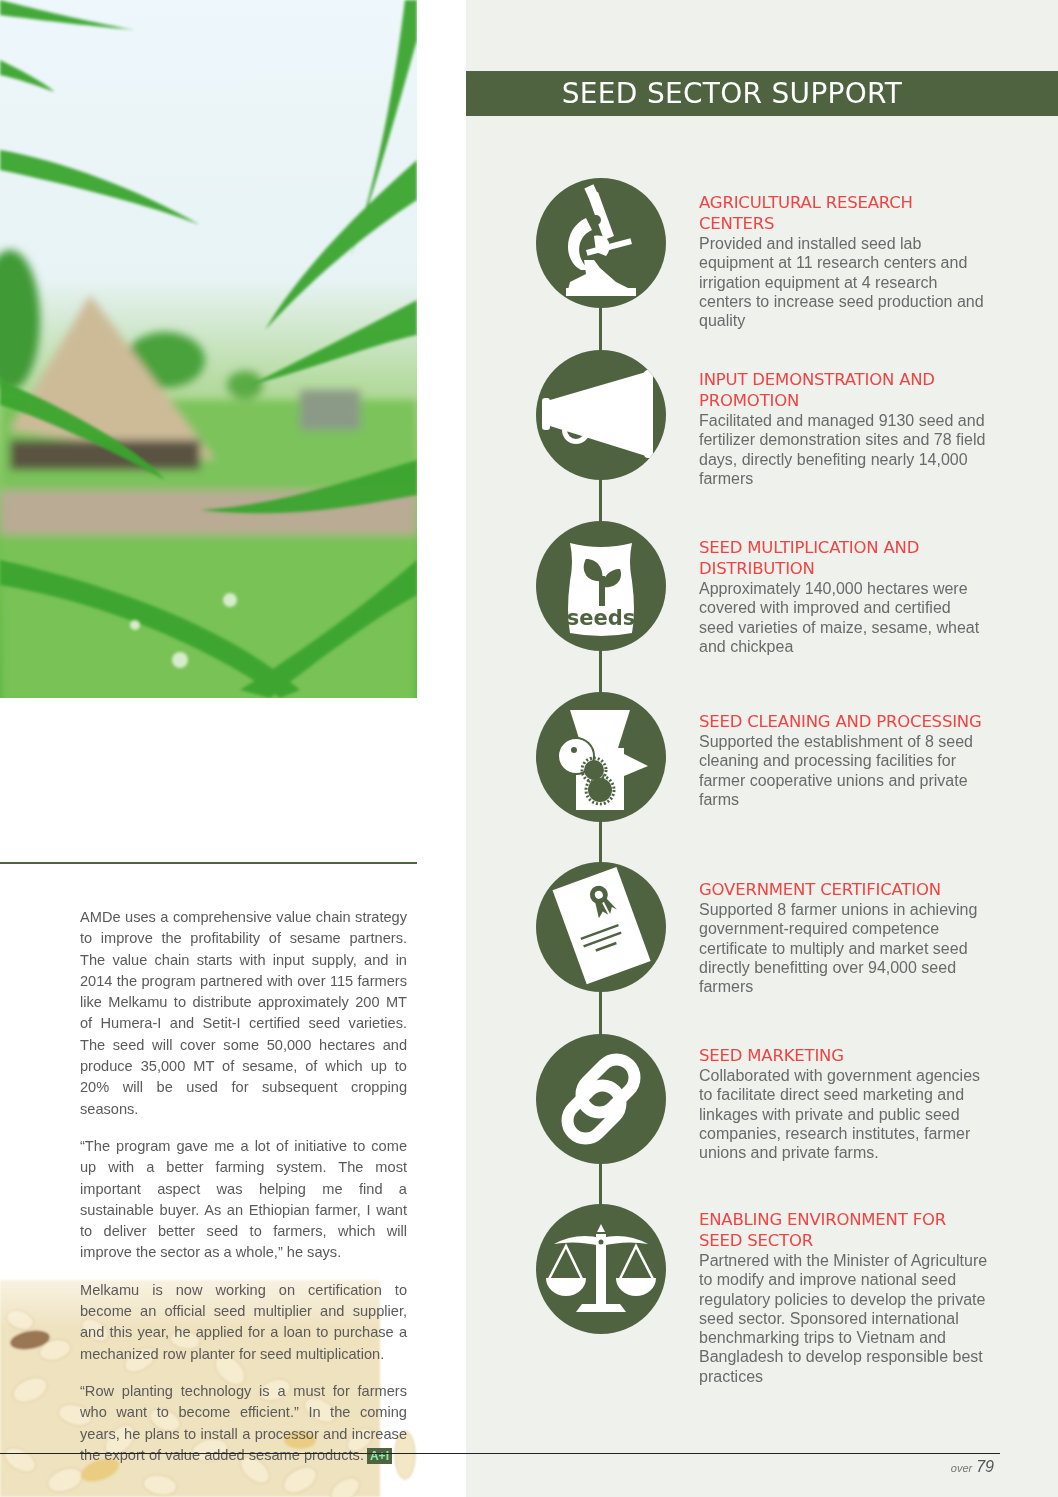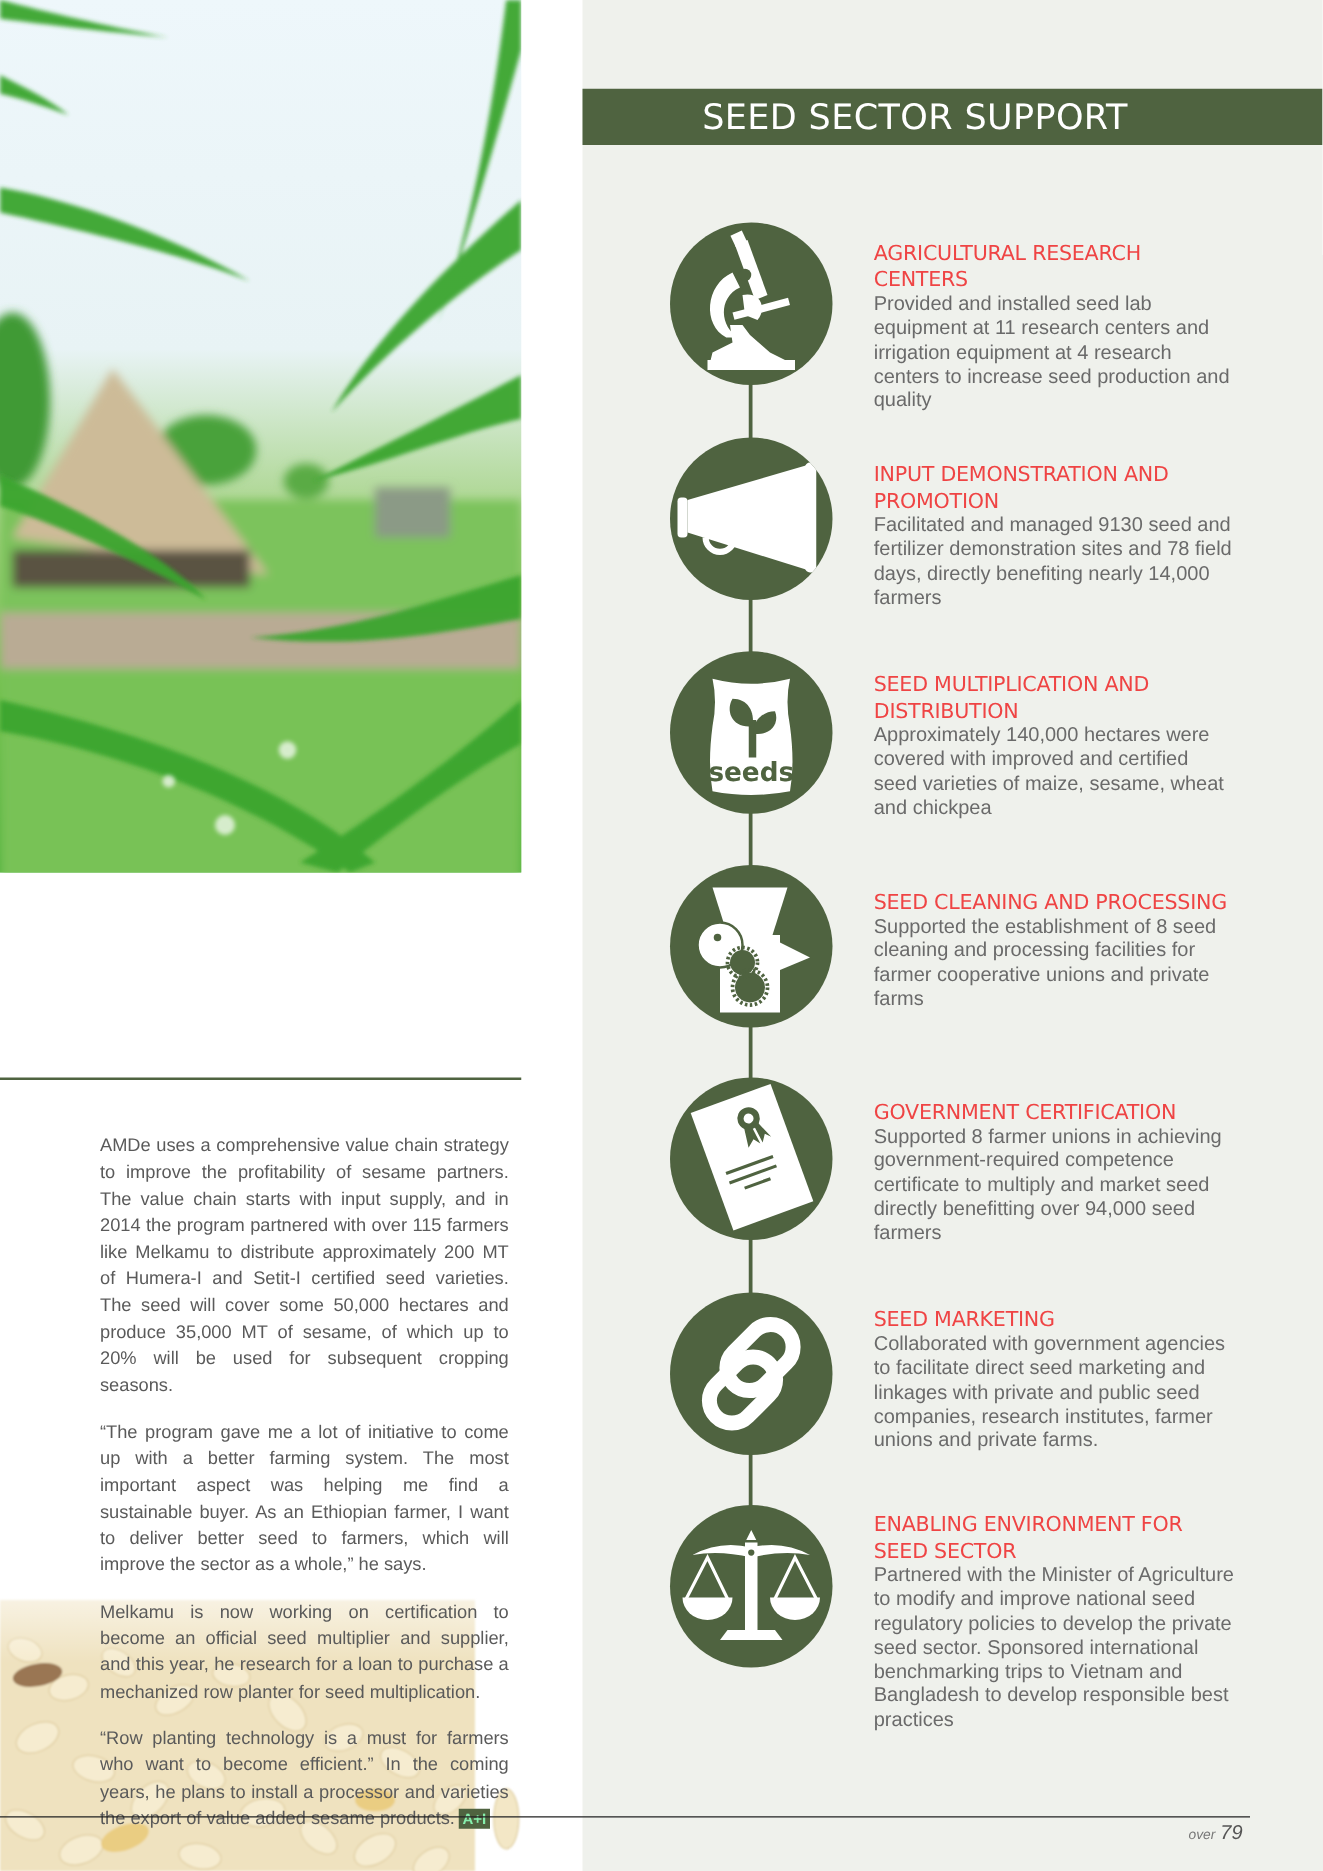--- a/index.html
+++ b/index.html
@@ -164,22 +164,22 @@
       </g>
       <ellipse cx="30" cy="100" rx="20" ry="9" fill="#9a7652" transform="rotate(-10 30 100)"></ellipse>
     </g>
     <rect x="0" y="0" width="440" height="257" fill="url(#fadeTop)"></rect>
   </svg>
 </div>
 
 <div class="story">
   <p>AMDe uses a comprehensive value chain strategy to improve the profitability of sesame partners. The value chain starts with input supply, and in 2014 the program partnered with over 115 farmers like Melkamu to distribute approximately 200 MT of Humera-I and Setit-I certified seed varieties. The seed will cover some 50,000 hectares and produce 35,000 MT of sesame, of which up to 20% will be used for subsequent cropping seasons.</p>
   <p>“The program gave me a lot of initiative to come up with a better farming system. The most important aspect was helping me find a sustainable buyer. As an Ethiopian farmer, I want to deliver better seed to farmers, which will improve the sector as a whole,” he says.</p>
-  <p>Melkamu is now working on certification to become an official seed multiplier and supplier, and this year, he research for a loan to purchase a mechanized row planter for seed multiplication.</p>
-  <p><span>“Row planting technology is a must for farmers who want to become efficient.” In the coming years, he plans to install a processor and varieties the export of value added sesame products.</span><span class="brand-badge">A+I</span></p>
+  <p>Melkamu is now working on certification to become an official seed multiplier and supplier, and this year, he applied for a loan to purchase a mechanized row planter for seed multiplication.</p>
+  <p><span>“Row planting technology is a must for farmers who want to become efficient.” In the coming years, he plans to install a processor and increase the export of value added sesame products.</span><span class="brand-badge">A+I</span></p>
 </div>
 
 <div class="right-panel"></div>
 
 <div class="title-bar">
   <h1>SEED SECTOR SUPPORT</h1>
 </div>
 
 <div class="timeline-line"></div>
 

